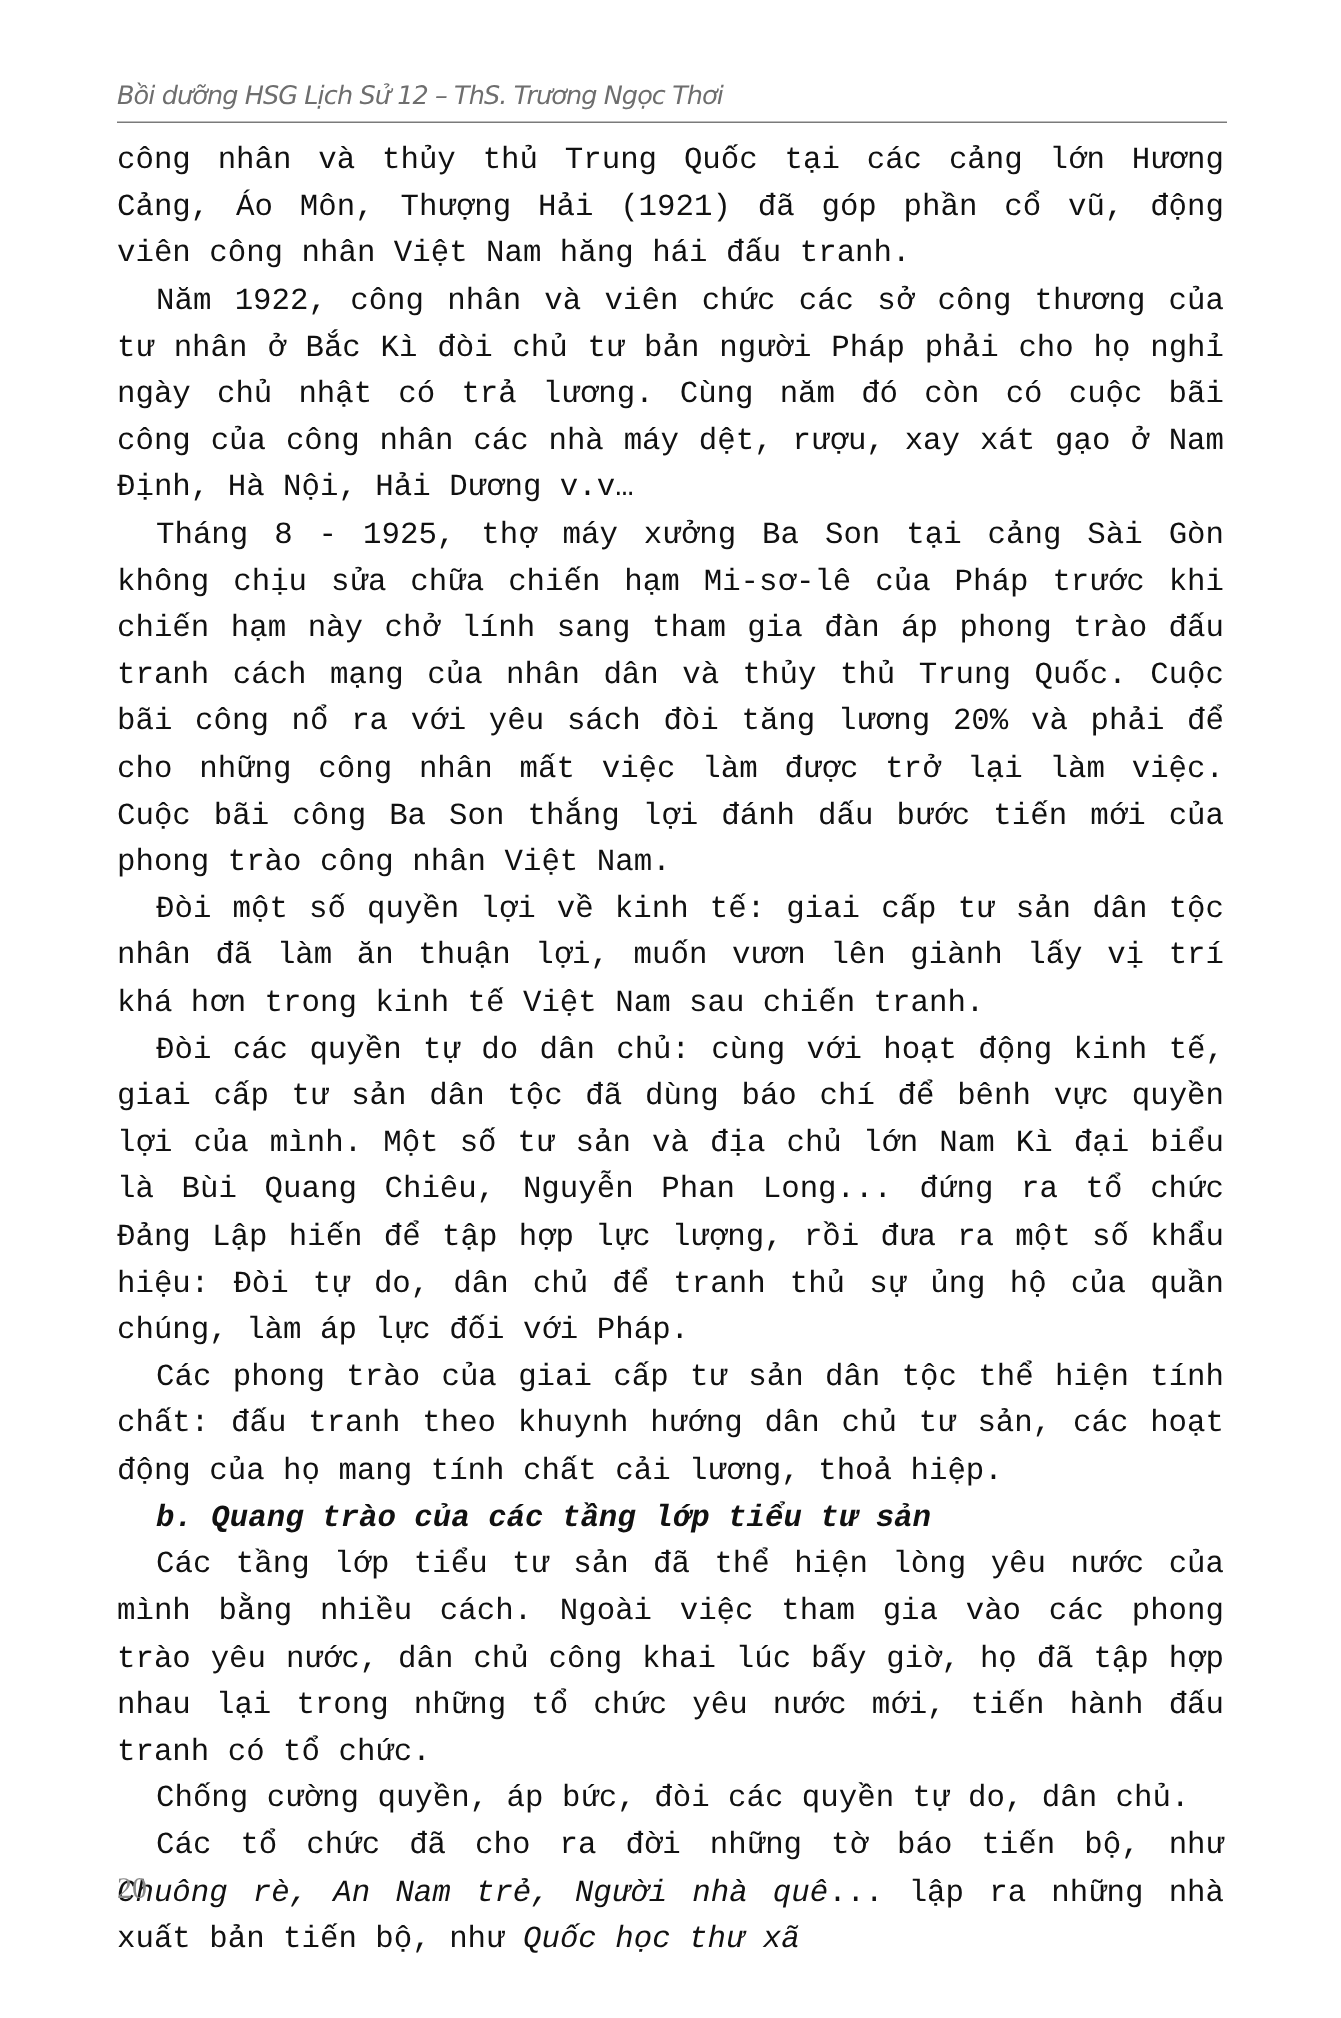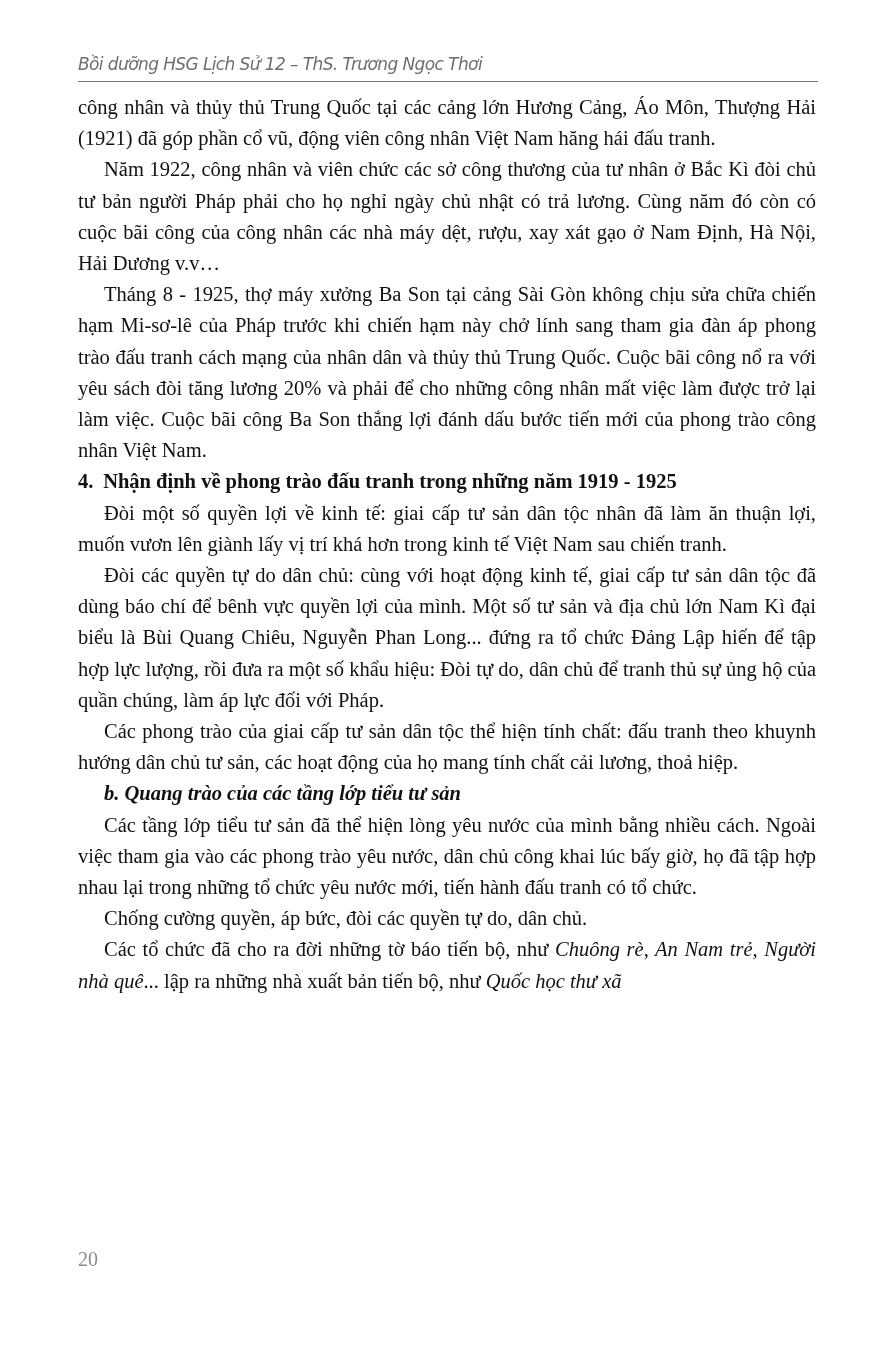--- a/index.html
+++ b/index.html
@@ -9,21 +9,21 @@
     position: absolute; left: 78px; top: 54px; width: 740px;
     font-family: "DejaVu Sans", sans-serif; font-style: italic; font-weight: 300;
     font-size: 17px; color: #6e6e6e; letter-spacing: -0.6px;
   }
   .header-rule {
     position: absolute; left: 78px; top: 81px; width: 740px; height: 0;
     border-top: 1.5px solid #7a7a7a;
   }
   .content {
     position: absolute; left: 78px; top: 92px; width: 738px;
-    font-family: Liberation Serif, serif; font-size: 20.5px; line-height: 31.2px;
+    font-family: Liberation Mono, monospace; font-size: 20.5px; line-height: 31.2px;
     color: #111; text-align: justify;
   }
   .content p { margin: 0; text-indent: 26px; }
   .content p.noindent { text-indent: 0; }
   .content .h4 { font-weight: bold; text-indent: 0; }
   .content .h4 .num { display: inline-block; width: 20px; }
   .content .sub { font-weight: bold; font-style: italic; text-indent: 26px; }
   .content em { font-style: italic; }
   .page-number {
     position: absolute; left: 78px; top: 1248px;
@@ -34,21 +34,20 @@
 <body>
 
 <div class="page">
   <div class="running-header">Bồi dưỡng HSG Lịch Sử 12 – ThS. Trương Ngọc Thơi</div>
   <div class="header-rule"></div>
 
   <div class="content">
     <p class="noindent">công nhân và thủy thủ Trung Quốc tại các cảng lớn Hương Cảng, Áo Môn, Thượng Hải (1921) đã góp phần cổ vũ, động viên công nhân Việt Nam hăng hái đấu tranh.</p>
     <p>Năm 1922, công nhân và viên chức các sở công thương của tư nhân ở Bắc Kì đòi chủ tư bản người Pháp phải cho họ nghỉ ngày chủ nhật có trả lương. Cùng năm đó còn có cuộc bãi công của công nhân các nhà máy dệt, rượu, xay xát gạo ở Nam Định, Hà Nội, Hải Dương v.v…</p>
     <p>Tháng 8 - 1925, thợ máy xưởng Ba Son tại cảng Sài Gòn không chịu sửa chữa chiến hạm Mi-sơ-lê của Pháp trước khi chiến hạm này chở lính sang tham gia đàn áp phong trào đấu tranh cách mạng của nhân dân và thủy thủ Trung Quốc. Cuộc bãi công nổ ra với yêu sách đòi tăng lương 20% và phải để cho những công nhân mất việc làm được trở lại làm việc. Cuộc bãi công Ba Son thắng lợi đánh dấu bước tiến mới của phong trào công nhân Việt Nam.</p>
-    <p class="h4"><span class="num">4.</span> <span>Nhận định về phong trào đấu tranh trong những năm 1919 - 1925</span></p>
     <p>Đòi một số quyền lợi về kinh tế: giai cấp tư sản dân tộc nhân đã làm ăn thuận lợi, muốn vươn lên giành lấy vị trí khá hơn trong kinh tế Việt Nam sau chiến tranh.</p>
     <p>Đòi các quyền tự do dân chủ: cùng với hoạt động kinh tế, giai cấp tư sản dân tộc đã dùng báo chí để bênh vực quyền lợi của mình. Một số tư sản và địa chủ lớn Nam Kì đại biểu là Bùi Quang Chiêu, Nguyễn Phan Long... đứng ra  tổ chức Đảng Lập hiến để tập hợp lực lượng, rồi đưa ra một số khẩu hiệu: Đòi tự do, dân chủ để tranh thủ sự ủng hộ của quần chúng, làm áp lực đối với Pháp.</p>
     <p>Các phong trào của giai cấp tư sản dân tộc thể hiện tính chất: đấu tranh theo khuynh hướng dân chủ tư sản, các hoạt động của họ mang tính chất cải lương, thoả hiệp.</p>
     <p class="sub">b. Quang trào của các tầng lớp tiểu tư sản</p>
     <p>Các tầng lớp tiểu tư sản đã thể hiện lòng yêu nước của mình bằng nhiều cách. Ngoài việc tham gia vào các phong trào yêu nước, dân chủ công khai lúc bấy giờ, họ đã tập hợp nhau lại trong những tổ chức yêu nước mới, tiến hành đấu tranh có tổ chức.</p>
     <p>Chống cường quyền, áp bức, đòi các quyền tự do, dân chủ.</p>
     <p><span>Các tổ chức đã cho ra đời những tờ báo tiến bộ, như </span><em>Chuông rè, An Nam trẻ, Người nhà quê</em><span>... lập ra những nhà xuất bản tiến bộ, như </span><em>Quốc học thư xã</em></p>
   </div>
 
   <div class="page-number">20</div>

